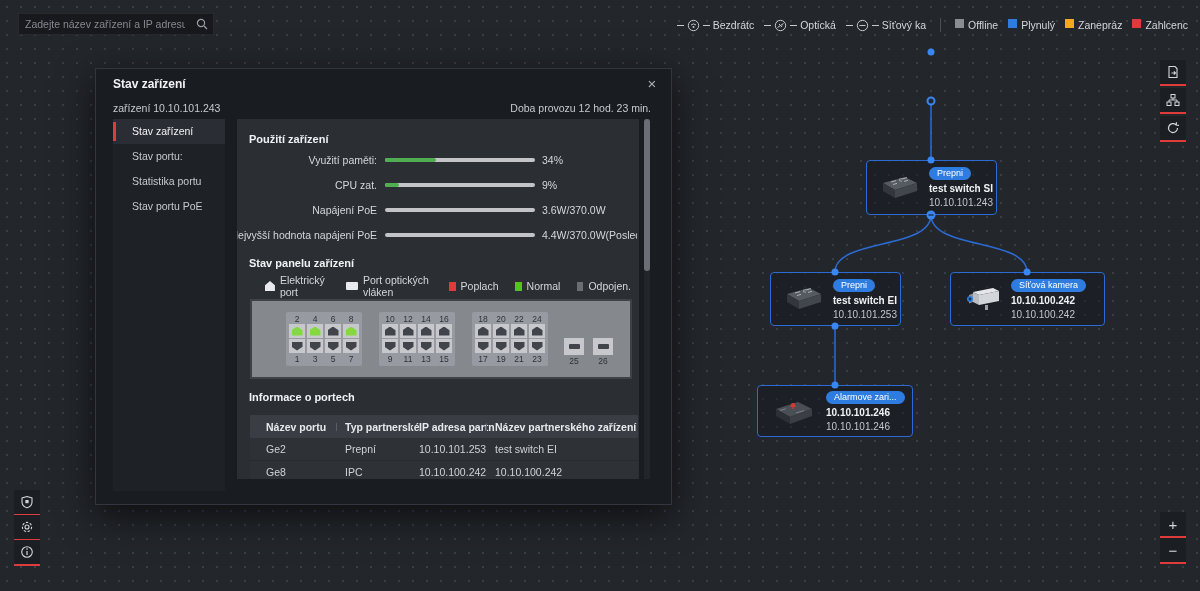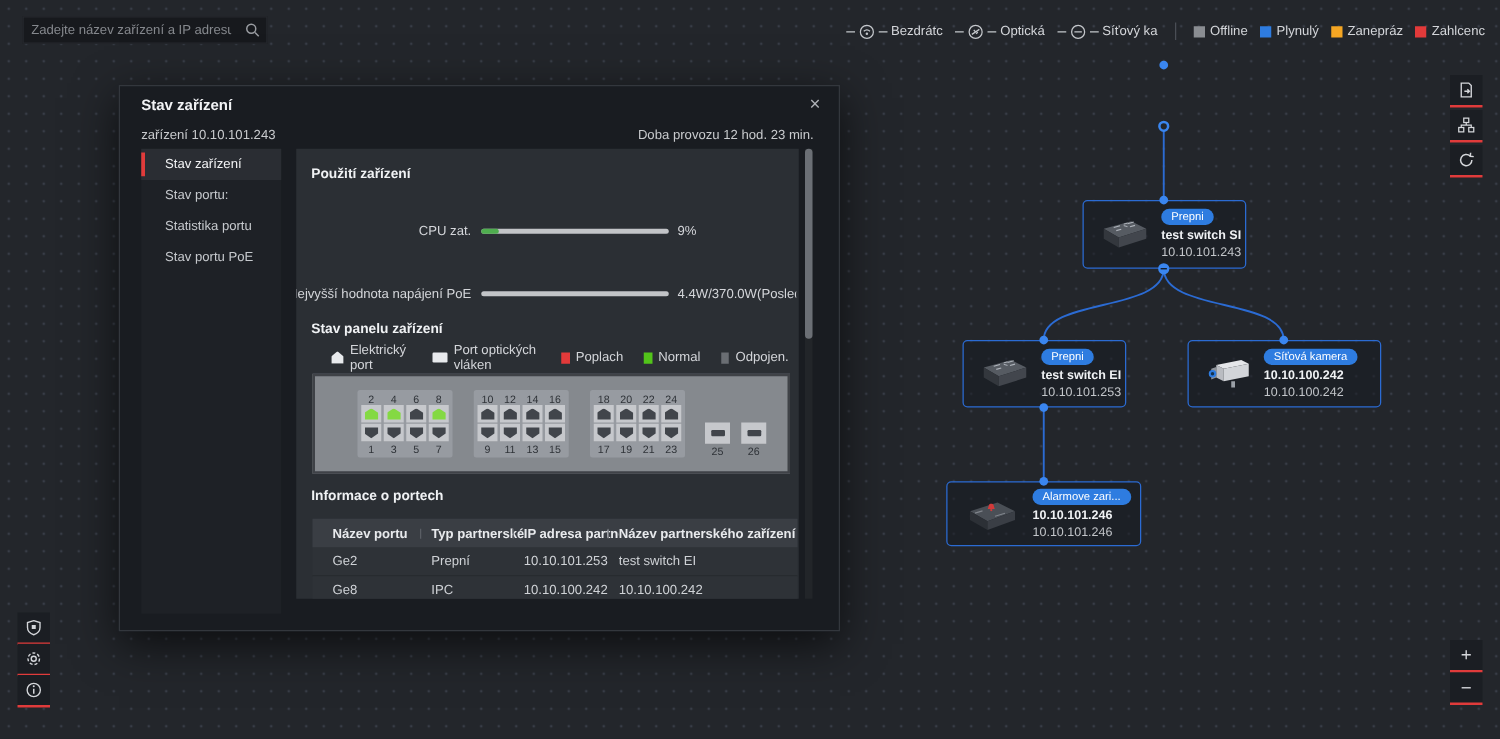--- a/index.html
+++ b/index.html
@@ -32,21 +32,21 @@
   .search-icon { width:22px; display:flex; align-items:center; justify-content:center; }
 
   
   .legend-bar {
     position:absolute; top:15px; right:12px; height:20px;
     display:flex; align-items:center; gap:10px; font-size:10.5px; color:#d4d6da;
   }
   .legend-link { display:flex; align-items:center; gap:3px; }
   .legend-dash { width:7px; height:0; border-top:1px solid #c4c7cb; }
   .legend-divider { width:1px; height:14px; background:#4a4e55; margin:0 4px; }
-  .legend-status { display:flex; align-items:center; gap:4px; }
+  .legend-status { display:flex; align-items:flex-start; gap:4px; }
   .legend-swatch { width:9px; height:9px; display:inline-block; }
 
   
   .tool-btn {
     position:absolute; width:26px; height:26px; background:#1b1e23;
     border:none; border-bottom:2px solid #e03b3b; cursor:pointer;
     display:flex; align-items:center; justify-content:center; padding:0;
   }
   .tool-btn svg { display:block; }
 
@@ -377,26 +377,38 @@
       <div class="dlg-menu-item active">Stav zařízení</div>
       <div class="dlg-menu-item">Stav portu:</div>
       <div class="dlg-menu-item">Statistika portu</div>
       <div class="dlg-menu-item">Stav portu PoE</div>
     </div>
 
     <div class="dlg-content">
 
       <span class="sec-heading" style="top:14px;text-align:center;">Použití zařízení</span>
 
+      <div class="usage-row" style="top:33px;">
+        <span class="usage-label">Využití paměti:</span>
+        <span class="usage-bar">
+            <i class="bar-fill" style="width: 34%;"></i>
+          </span>
+        <span class="usage-value">34%</span>
+      </div>
       <div class="usage-row" style="top:58px;">
         <span class="usage-label">CPU zat.</span>
         <span class="usage-bar">
             <i class="bar-fill" style="width: 9%;"></i>
           </span>
         <span class="usage-value">9%</span>
+      </div>
+      <div class="usage-row" style="top:83px;">
+        <span class="usage-label">Napájení PoE</span>
+        <span class="usage-bar"></span>
+        <span class="usage-value">3.6W/370.0W</span>
       </div>
       <div class="usage-row" style="top:108px;">
         <span class="usage-label">Nejvyšší hodnota napájení PoE</span>
         <span class="usage-bar"></span>
         <span class="usage-value">4.4W/370.0W(Posledních 7 d...</span>
       </div>
 
       <span class="sec-heading" style="top:138px;">Stav panelu zařízení</span>
       <div class="panel-legend">
         <i class="pl-elec"></i>

